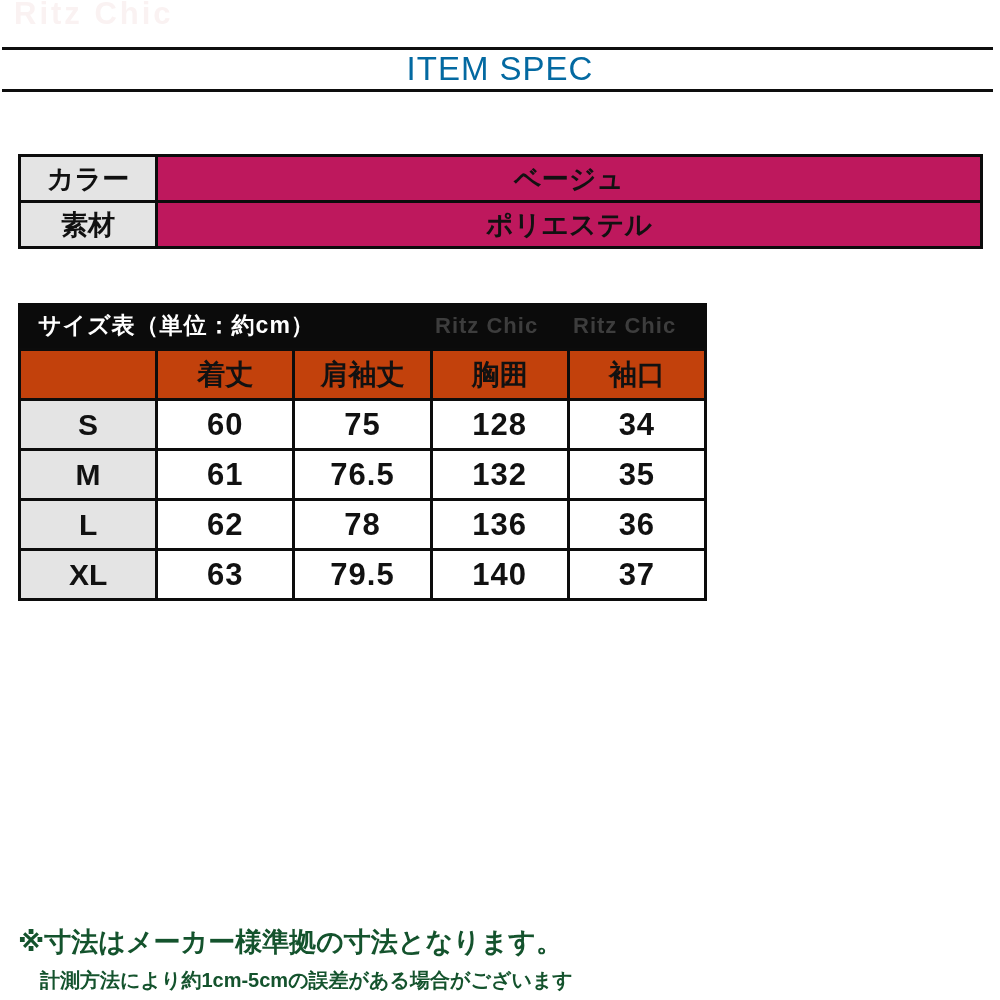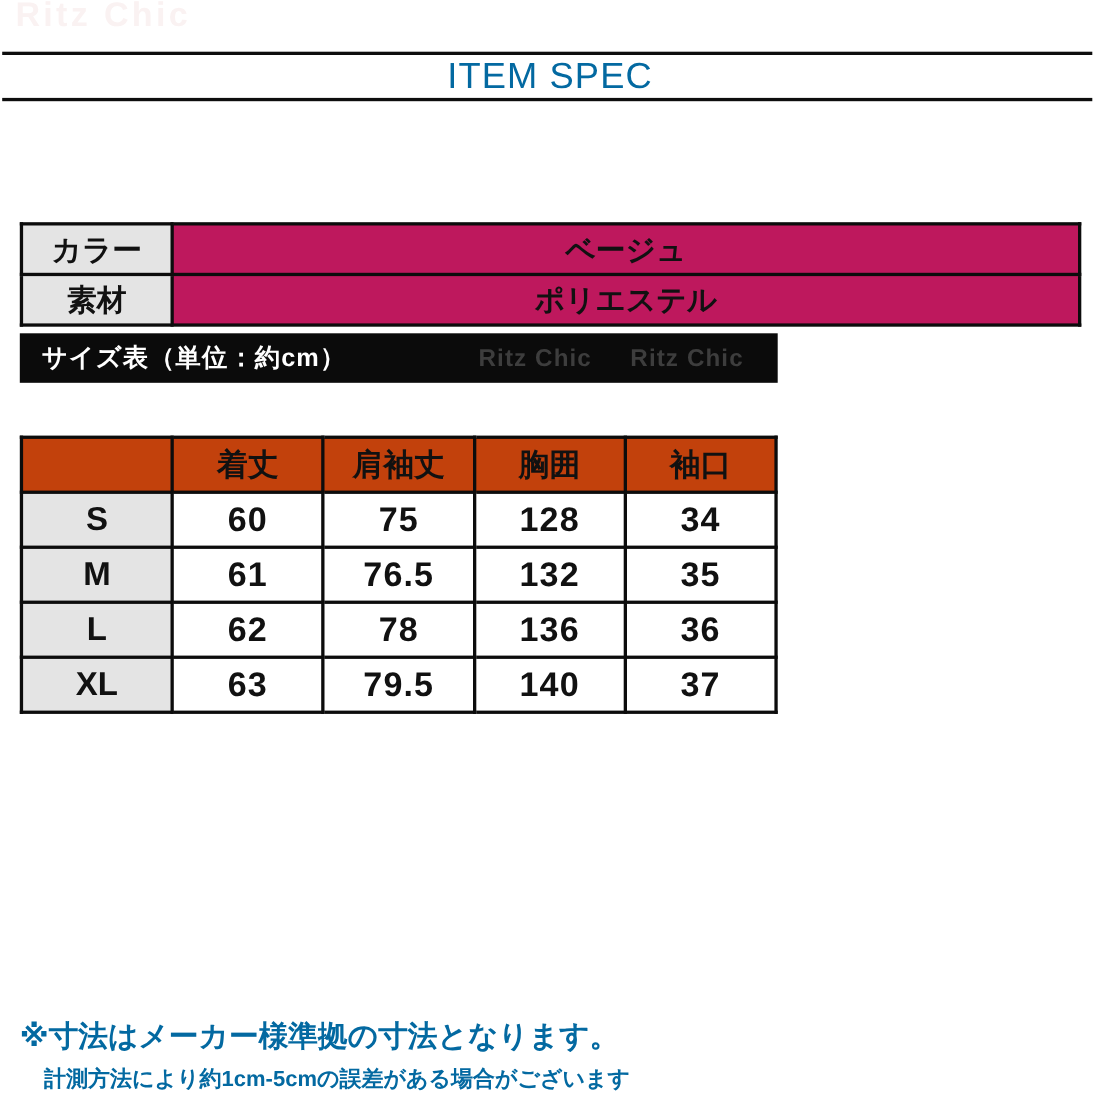--- a/index.html
+++ b/index.html
@@ -18,21 +18,21 @@
   .rule { position:absolute; left:2px; width:991px; height:3px; background:#0e0e0e; }
   .rule-top { top:47px; }
   .rule-bottom { top:89px; }
   .page-title {
     position:absolute; top:50px; left:0; width:100%;
     text-align:center; font-size:33px; font-weight:400;
     letter-spacing:1px; color:#0369a1;
   }
 
   
-  table { border-collapse:collapse;margin-top:48px; }
+  table { border-collapse:collapse; }
   .spec-table { position:absolute; left:18px; top:154px; width:965px; table-layout:fixed; }
   .spec-table th, .spec-table td { border:3px solid #0c0c0c; height:46px; text-align:center; vertical-align:middle; }
   .spec-table th { width:137px; background:#e4e4e4; font-size:27px; font-weight:700; }
   .spec-table td { background:#be185d; font-size:27px; font-weight:600; }
 
   
   .size-bar {
     position:absolute; left:18px; top:303px; width:689px; height:45px;
     background:#0b0b0b; color:#fff; display:flex; align-items:center;
   }
@@ -45,21 +45,21 @@
   .bar-watermark.w2 { left:555px; }
 
   
   .size-table { position:absolute; left:18px; top:348px; width:689px; table-layout:fixed; }
   .size-table th, .size-table td { border:3px solid #0c0c0c; height:50px; text-align:center; vertical-align:middle; }
   .size-table thead th { background:#c2410c; font-size:28px; font-weight:700; }
   .size-table tbody th { background:#e4e4e4; font-size:30px; font-weight:700; }
   .size-table tbody td { background:#fff; font-size:31px; font-weight:700; letter-spacing:1px; }
 
   
-  .notes { position:absolute; left:18px; top:924px; color:#0369a1; }
+  .notes { position:absolute; left:18px; top:924px; color:#14532d; }
   .notes .line1 { font-size:27px; font-weight:700; }
   .notes .line2 { font-size:20px; font-weight:700; margin:7px 0 0 22px; }
 </style>
 </head>
 <body>
 
 <div class="page">
 
   <div class="brand-watermark">Ritz Chic</div>
 

